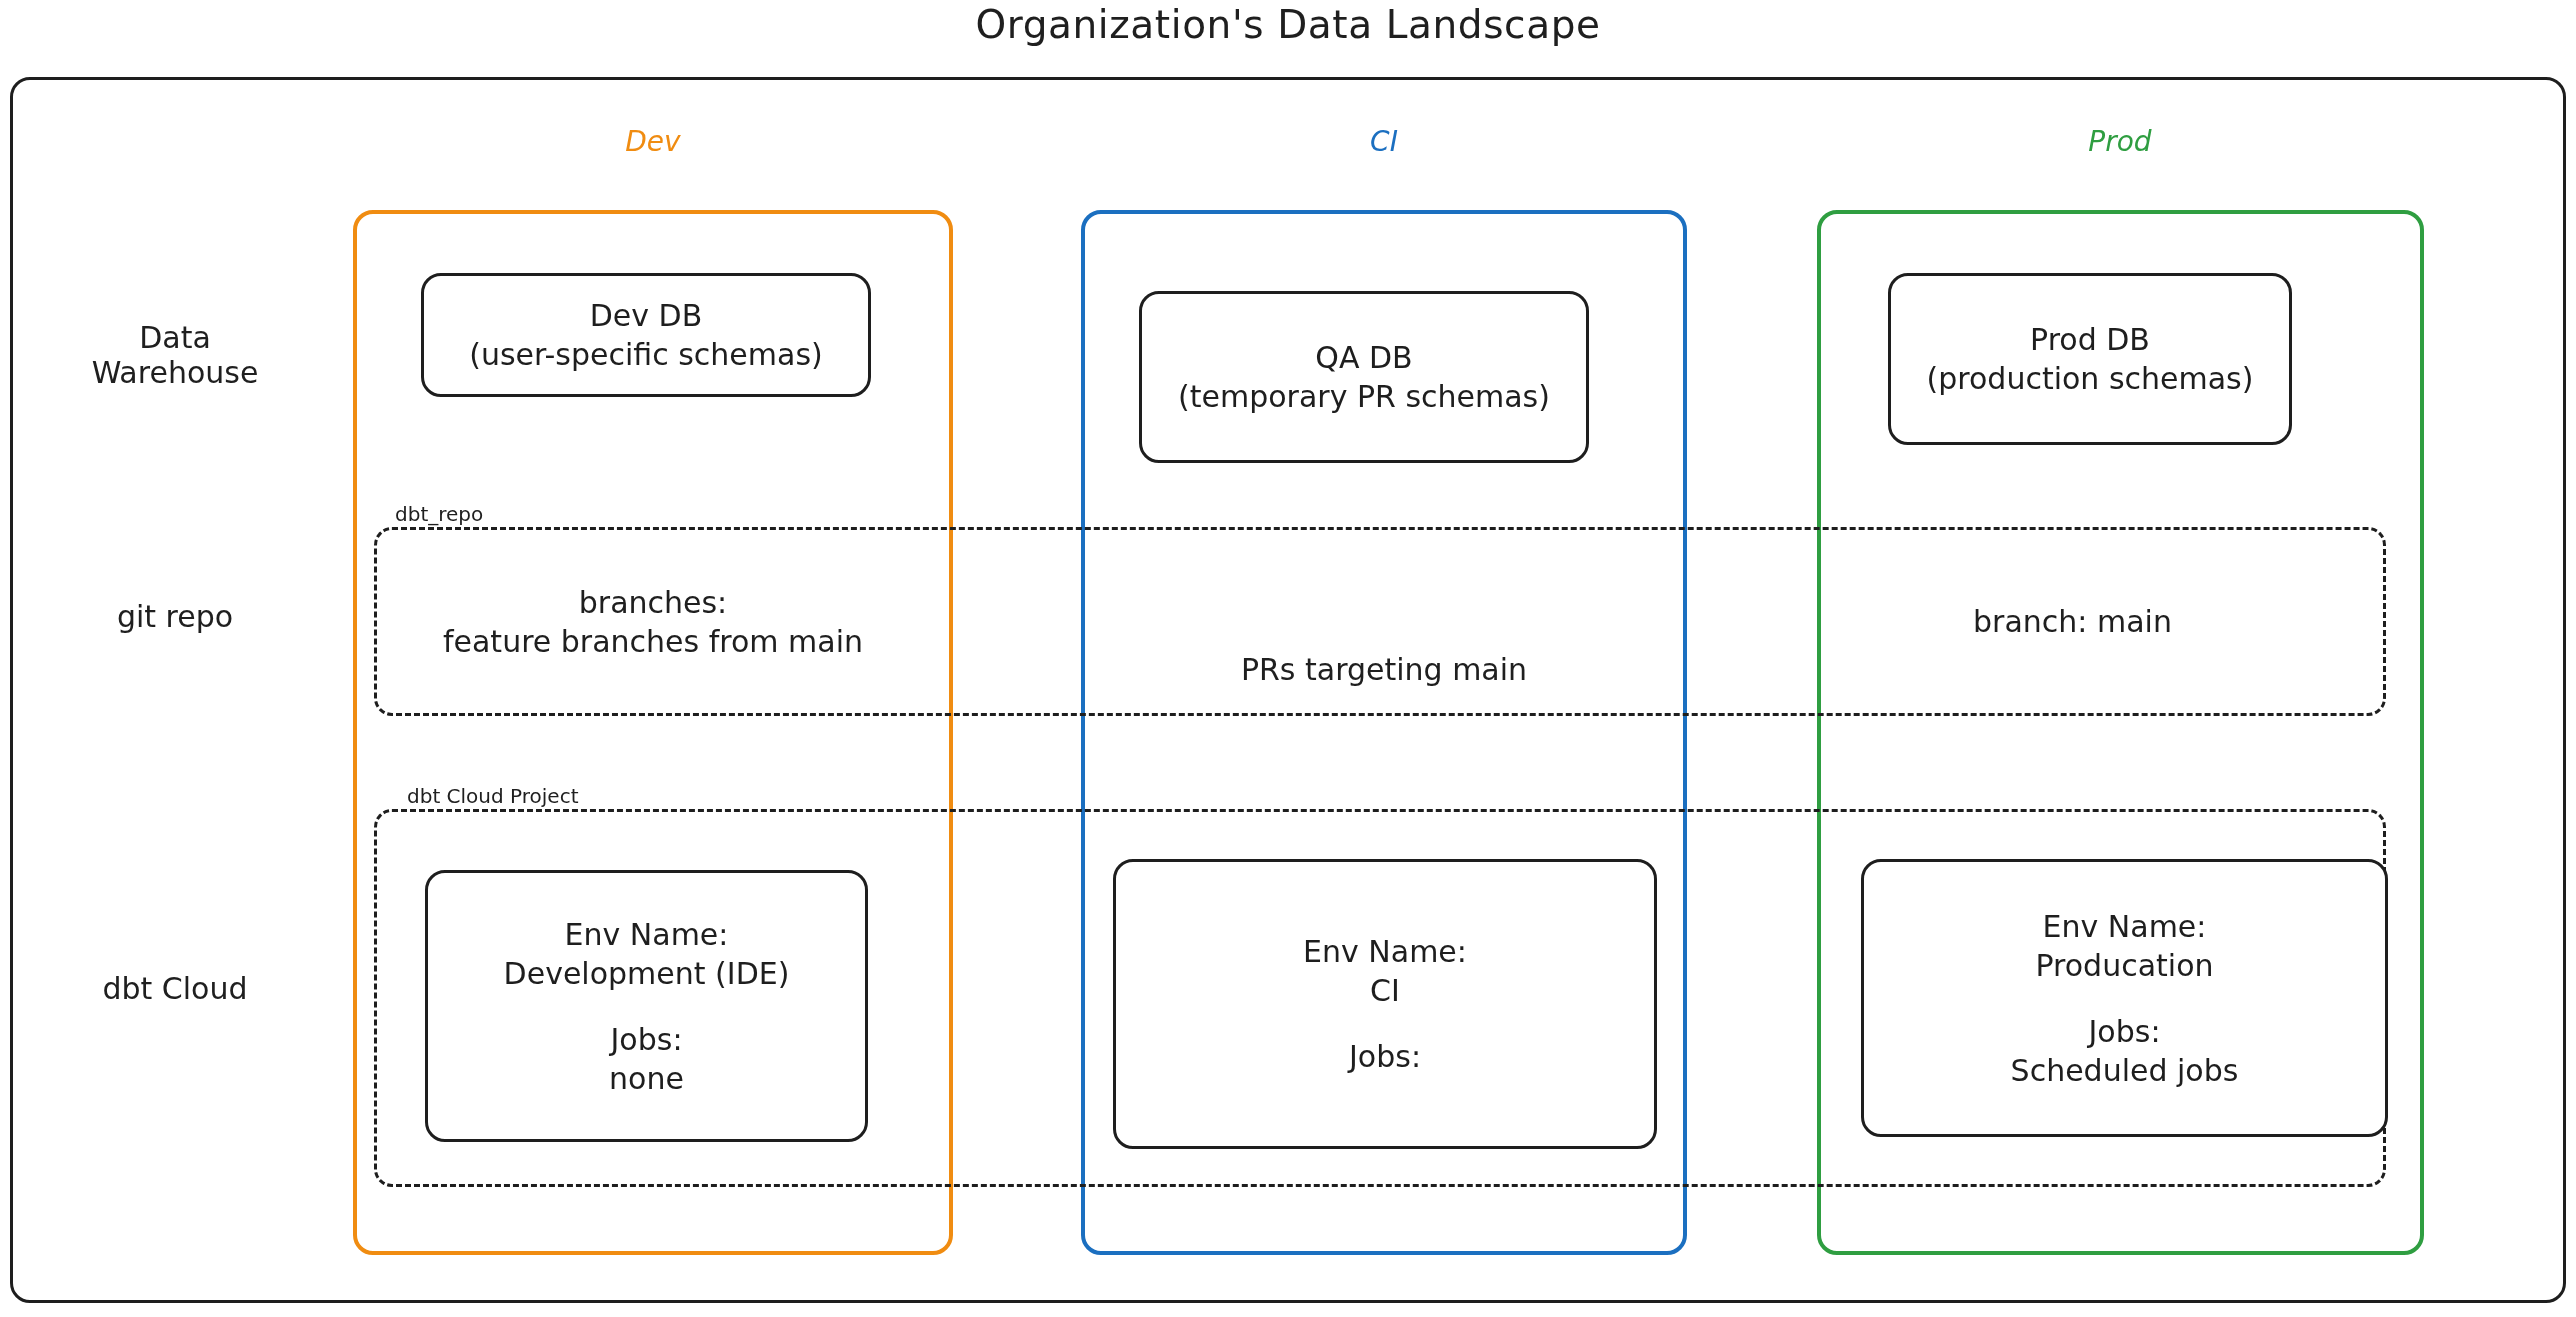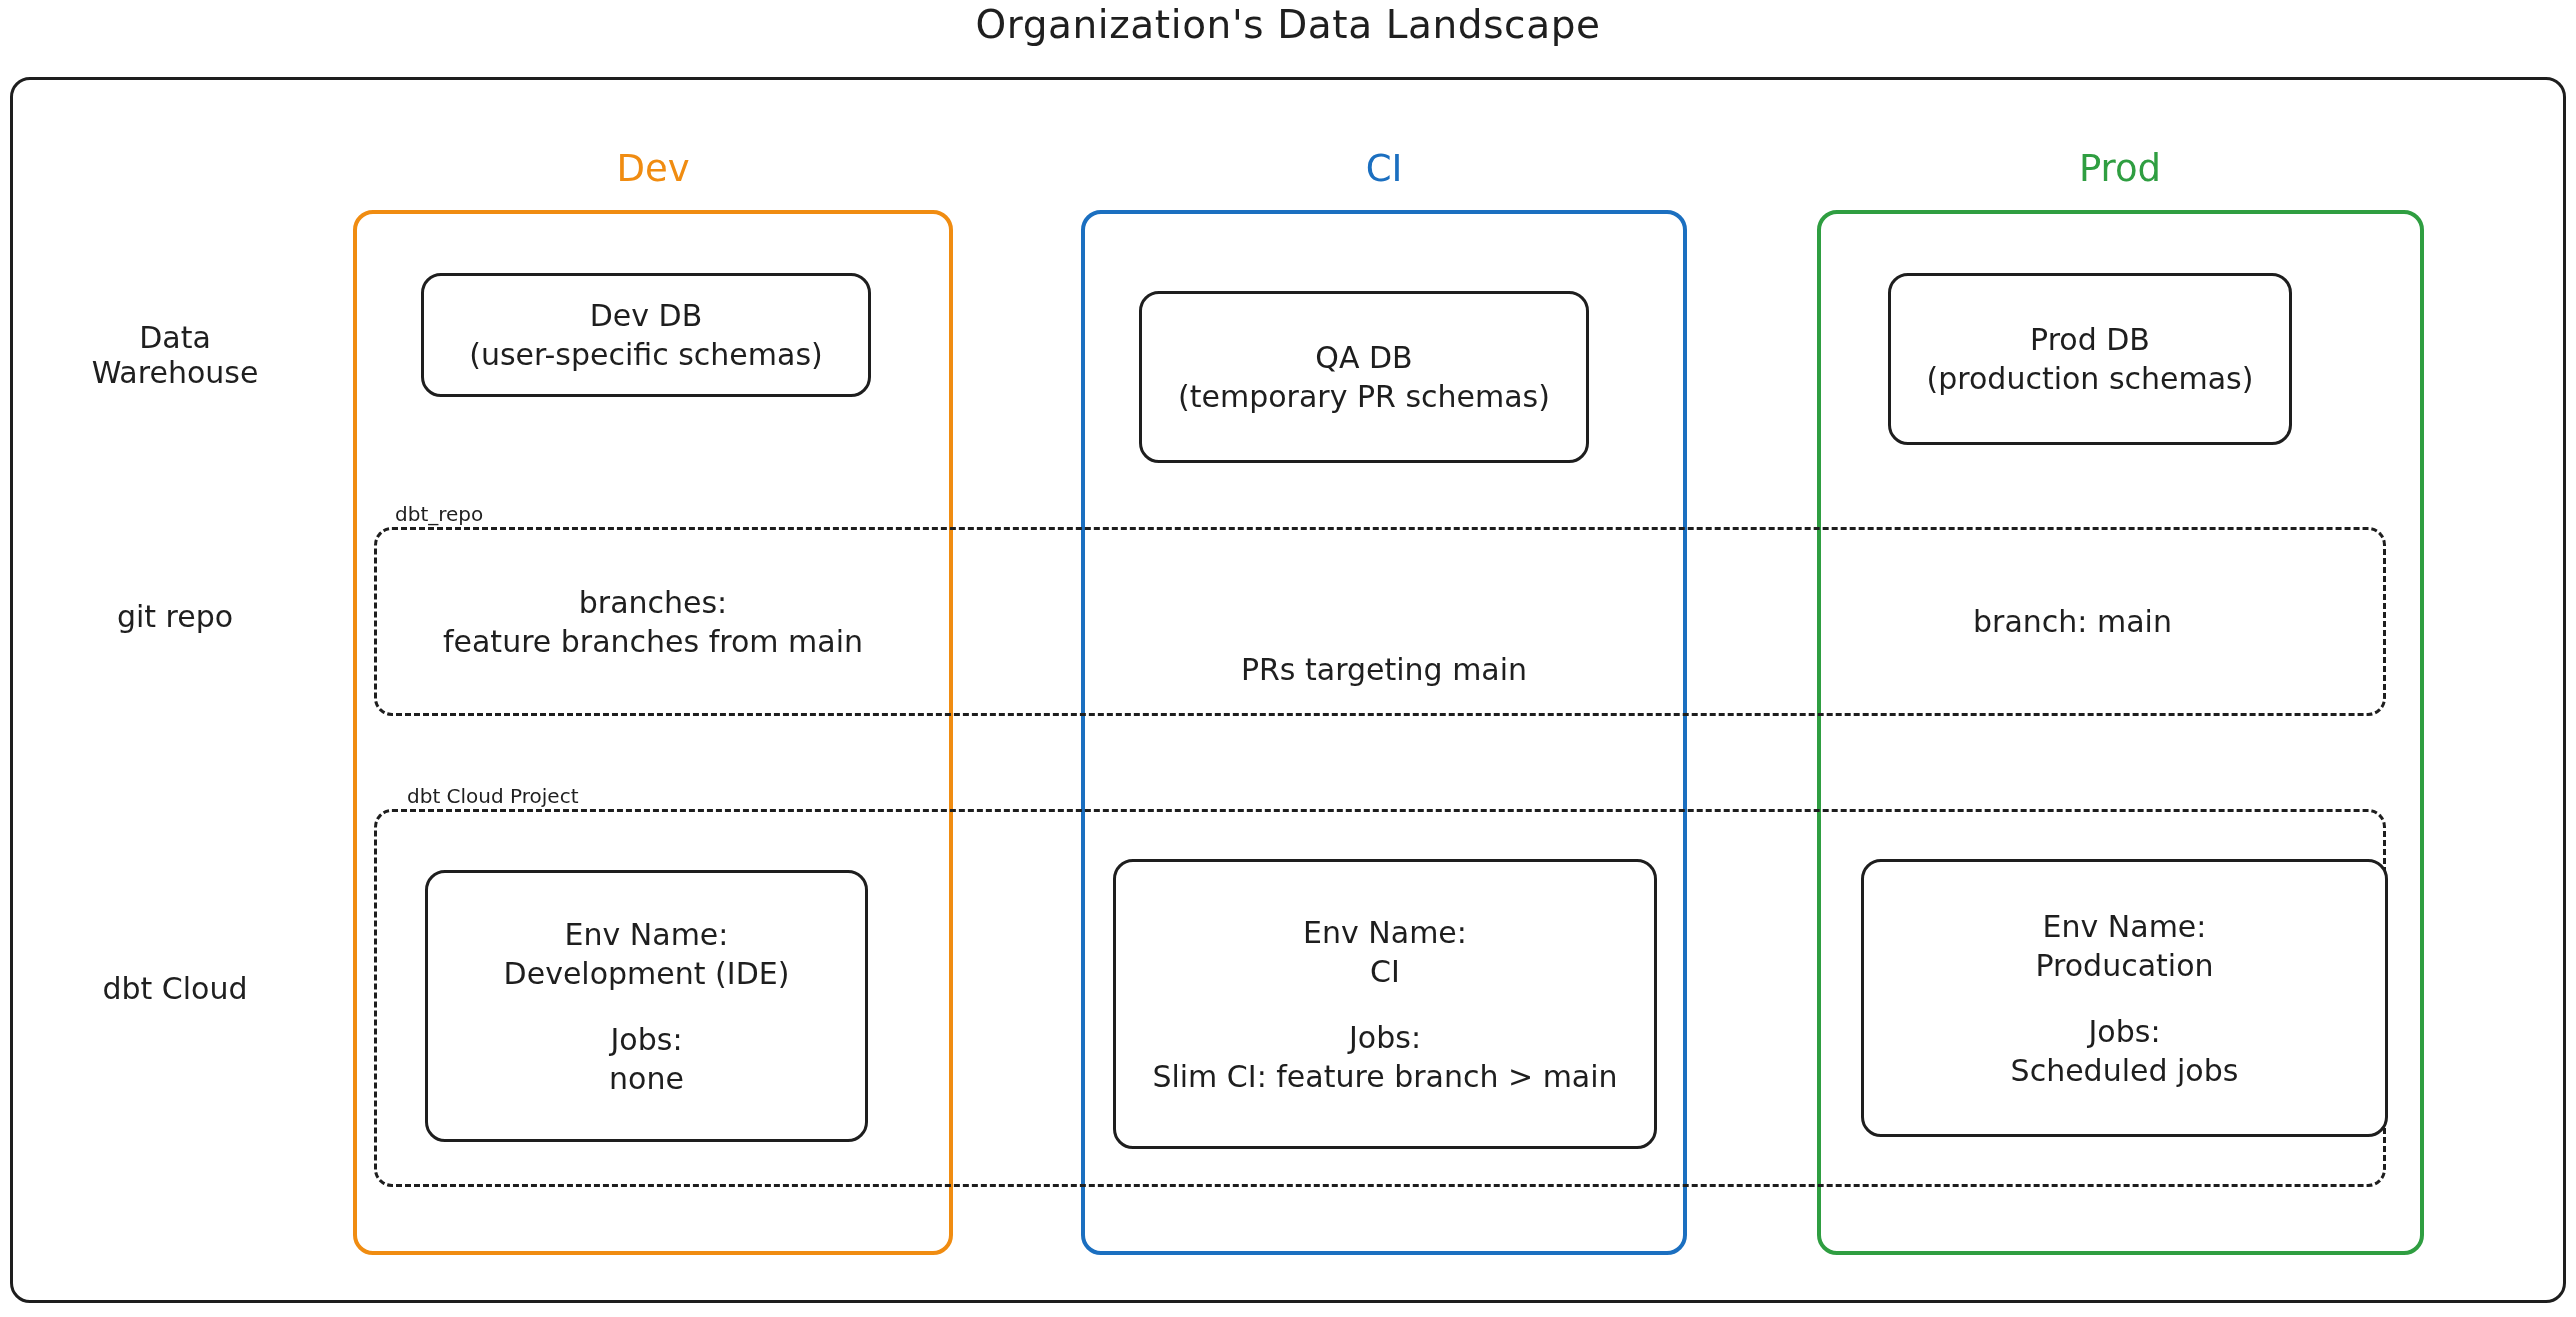--- a/index.html
+++ b/index.html
@@ -19,21 +19,21 @@
     background:transparent;
   }
 
   
   .env-col{position:absolute;top:210px;height:1045px;border:4.1px solid;border-radius:20px;box-sizing:border-box;}
   #env-col-dev {left:353px; width:600px; border-color:#f08c11;}
   #env-col-ci  {left:1081px;width:606px; border-color:#1b6fc0;}
   #env-col-prod{left:1817px;width:607px; border-color:#2f9e41;}
 
   .env-col-label{
-    position:absolute;top:147px;width:606px;text-align:center;font-size:37px;
+    position:absolute;top:125px;width:606px;text-align:center;font-size:28px;font-style:italic;
   }
   #env-label-dev {left:350px; color:#f08c11;}
   #env-label-ci  {left:1081px;color:#1b6fc0;}
   #env-label-prod{left:1817px;color:#2f9e41;}
 
   
   .row-label{position:absolute;left:36px;width:278px;text-align:center;font-size:30px;line-height:1.18;color:#1f1f1f;}
   #row-label-warehouse{top:320px;}
   #row-label-git{top:599px;}
   #row-label-dbtcloud{top:971px;}
@@ -138,21 +138,20 @@
   <span class="spacer"></span>
   <span class="line">Jobs:</span>
   <span class="line">none</span>
 </div>
 
 <div id="node-ci-env" class="node-box">
   <span class="line">Env Name:</span>
   <span class="line">CI</span>
   <span class="spacer"></span>
   <span class="line">Jobs:</span>
-  <span class="line">Slim CI: feature branch &gt; main</span>
 </div>
 
 <div id="node-prod-env" class="node-box">
   <span class="line">Env Name:</span>
   <span class="line">Producation</span>
   <span class="spacer"></span>
   <span class="line">Jobs:</span>
   <span class="line">Scheduled jobs</span>
 </div>
 

